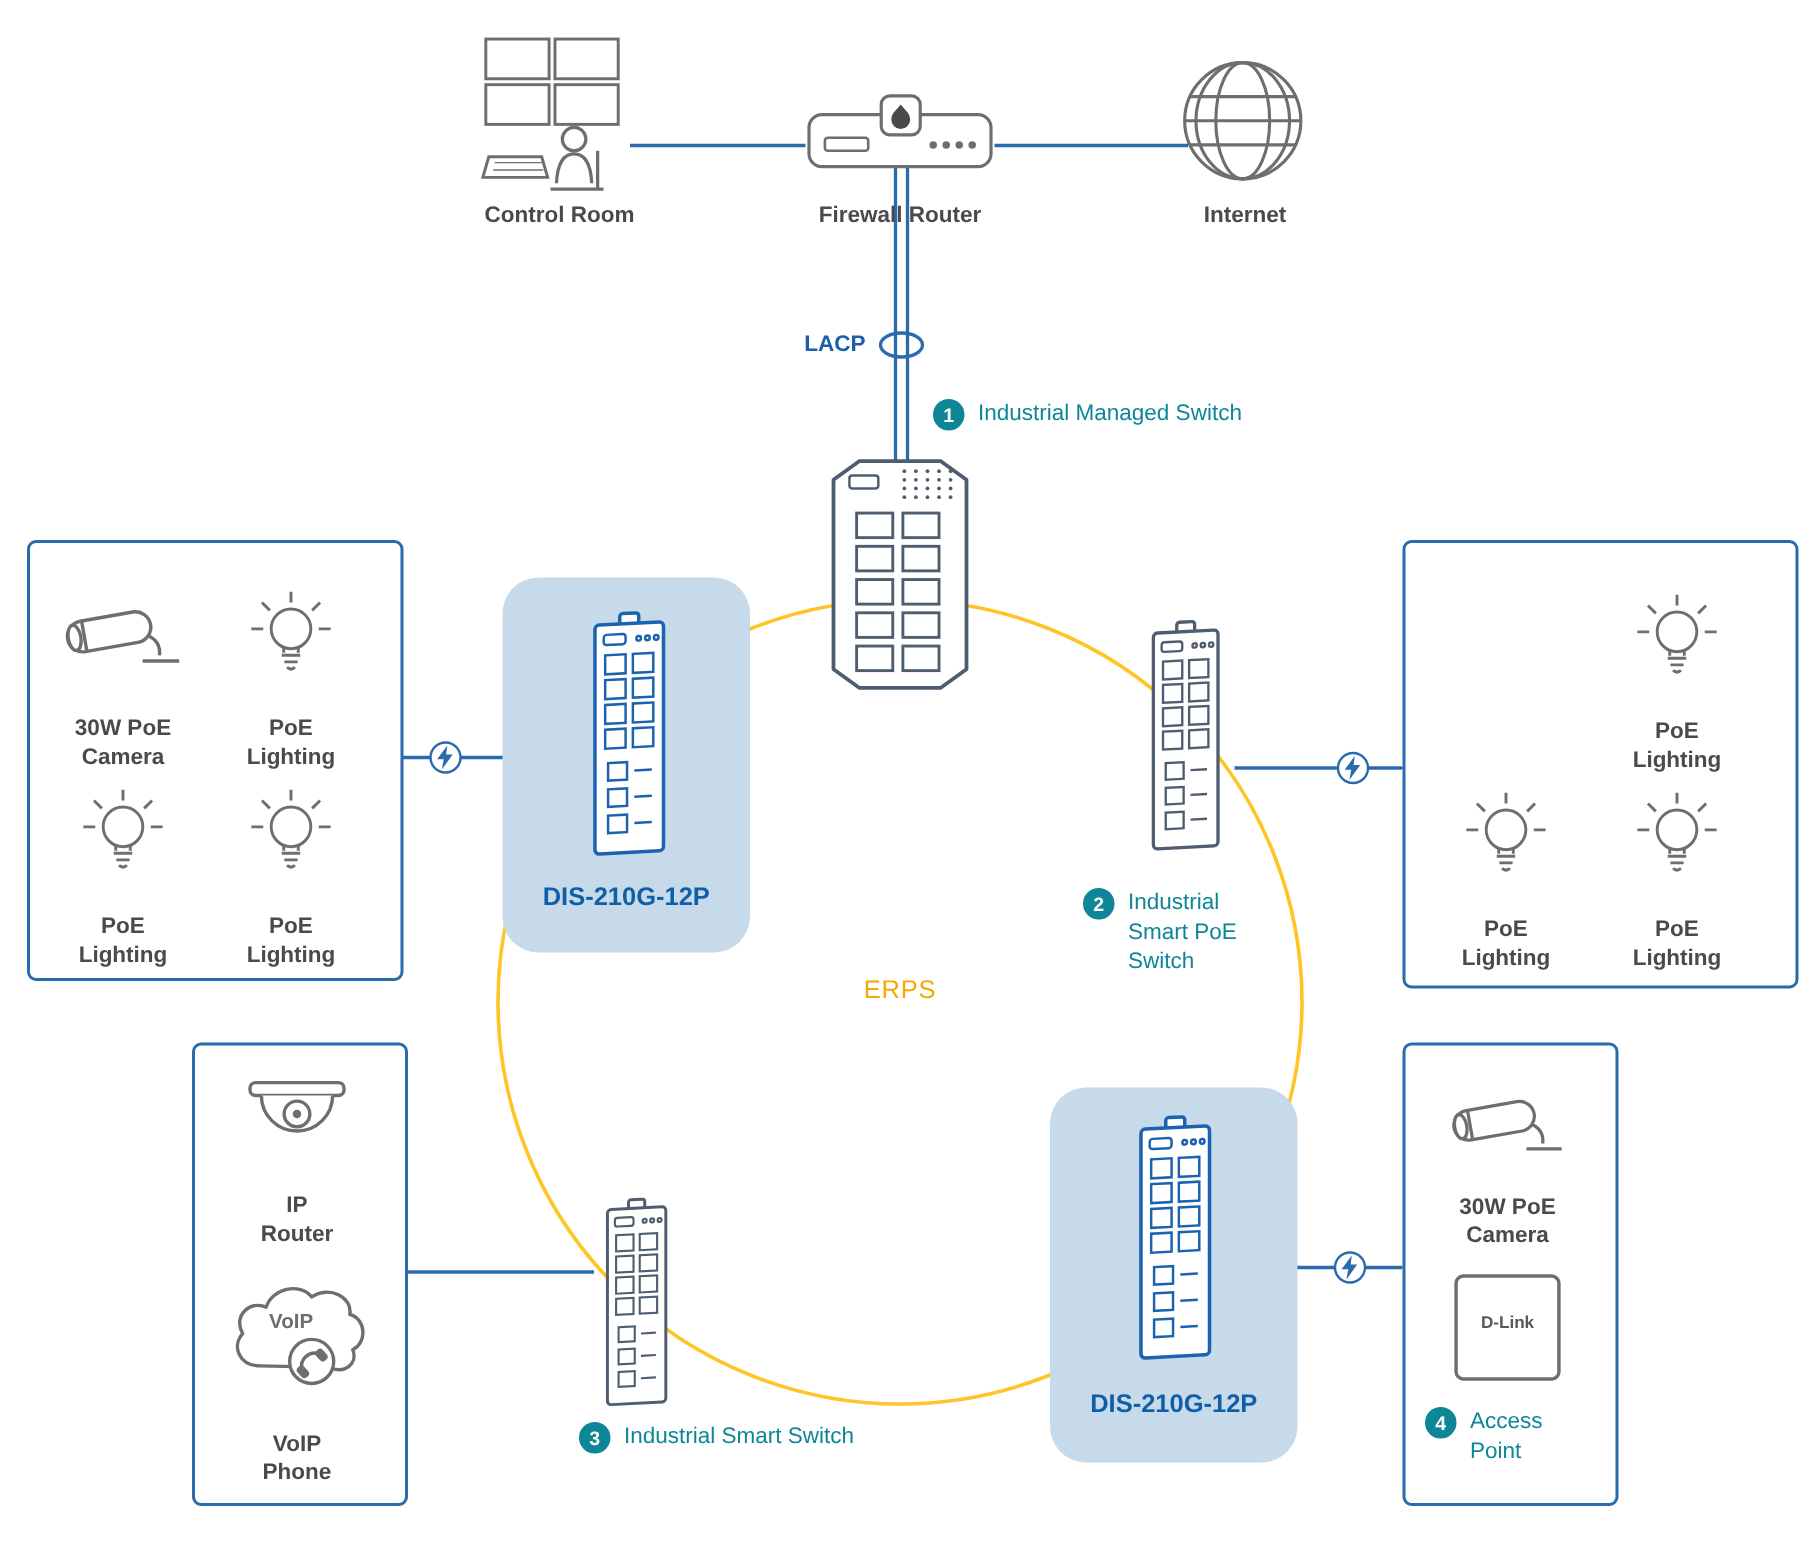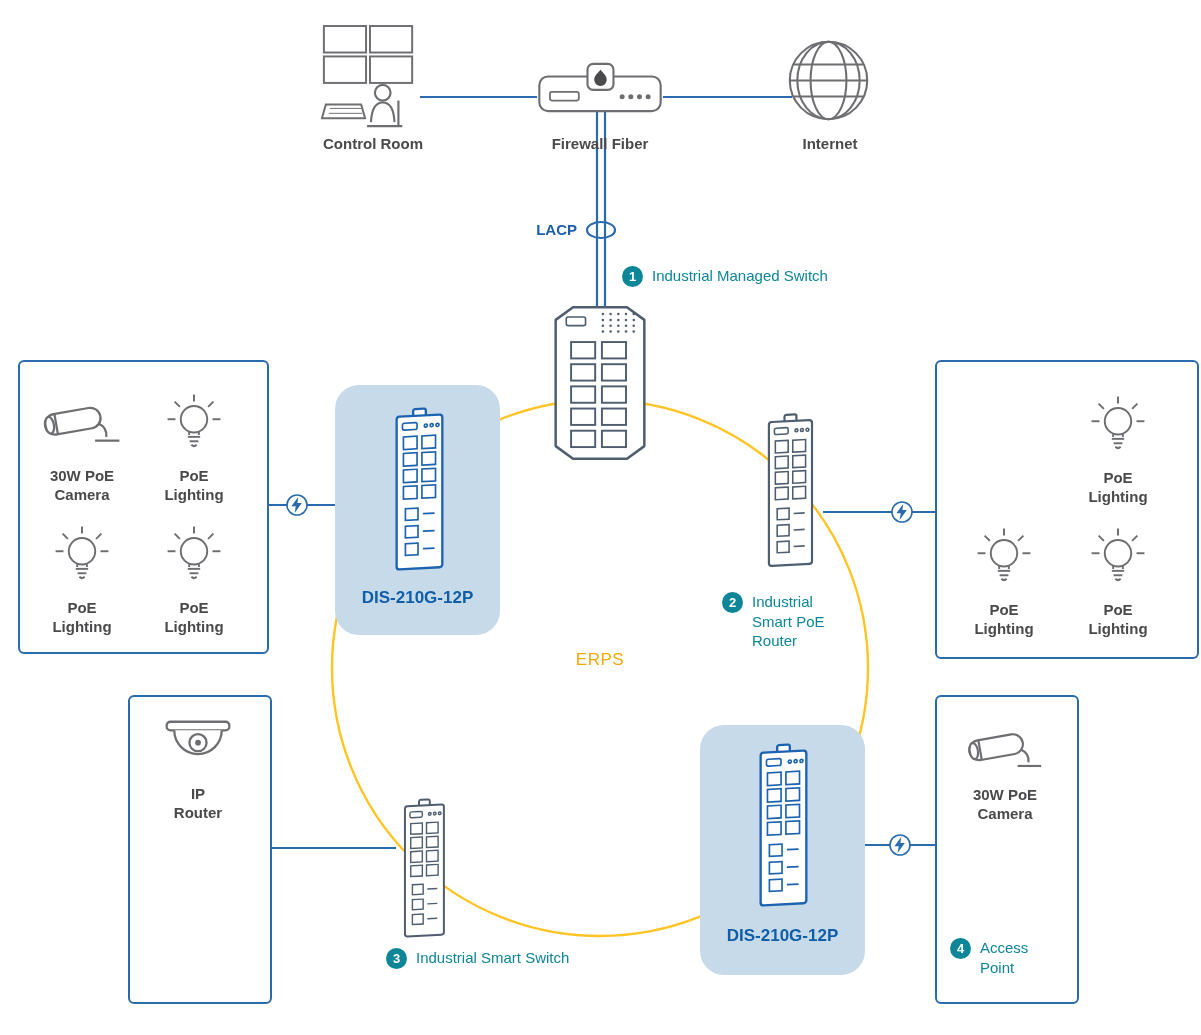--- a/index.html
+++ b/index.html
@@ -5,21 +5,21 @@
   html,body{margin:0;padding:0}
   body{font-family:"Liberation Sans",sans-serif;background:#fff}
   #stage{position:relative;width:1201px;height:1035px;background:#fff;overflow:hidden}
   svg.layer{position:absolute;left:0;top:0;z-index:0}
   .hl-box{position:absolute;background:#c7daea;border-radius:24px;z-index:1}
   .group-box{position:absolute;border:2px solid #2a6bad;border-radius:6px;background:#fff;z-index:1}
   .icon-wrap{position:absolute;z-index:2;line-height:0}
   .dev-label{position:absolute;z-index:2;font-size:15px;font-weight:bold;color:#4a4a4c;text-align:center;line-height:1.25}
   .item{position:absolute;z-index:2;display:flex;flex-direction:column;align-items:center}
   .icon-slot{display:flex;align-items:center;justify-content:center;line-height:0}
-  .item-label{font-size:15px;font-weight:bold;color:#4a4a4c;text-align:center;line-height:1.25;margin-top:7px}
+  .item-label{font-size:15px;font-weight:bold;color:#4a4a4c;text-align:center;line-height:1.25;margin-top:17px}
   .badge-row{position:absolute;z-index:2;display:flex;gap:9px;align-items:flex-start}
   .num-badge{flex:0 0 auto;width:21px;height:21px;border-radius:50%;background:#0d8697;color:#fff;font-size:13px;font-weight:bold;display:flex;align-items:center;justify-content:center}
   .teal-label{font-size:15px;font-weight:normal;color:#0d8697;line-height:1.3}
   .model-label{position:absolute;z-index:2;font-size:17px;font-weight:bold;color:#0f5ea8;text-align:center}
   .legend{position:absolute;left:30px;top:34px;z-index:2}
   .legend-row{display:flex;align-items:center;gap:10px;height:28px}
   .swatch{width:30px;border-top:2px solid}
   .legend-text{font-size:15px;color:#4a4a4c}
   .erps{position:absolute;z-index:1;font-size:17px;font-weight:normal;color:#f2a900;text-align:center;letter-spacing:.5px}
   .lacp{position:absolute;z-index:2;font-size:15px;font-weight:bold;color:#1b5faa;text-align:right}
@@ -217,21 +217,21 @@
         <use href="#sym-control"></use>
       </svg>
   </div>
   <div class="dev-label" style="left:298px;top:135px;width:150px">Control Room</div>
 
   <div class="icon-wrap" style="left:537px;top:62px">
     <svg width="126" height="52">
         <use href="#sym-firewall"></use>
       </svg>
   </div>
-  <div class="dev-label" style="left:525px;top:135px;width:150px">Firewall Fiber</div>
+  <div class="dev-label" style="left:525px;top:135px;width:150px">Firewall Router</div>
 
   <div class="icon-wrap" style="left:786px;top:38px">
     <svg width="85" height="85">
         <use href="#sym-globe"></use>
       </svg>
   </div>
   <div class="dev-label" style="left:755px;top:135px;width:150px">Internet</div>
 
   <div class="lacp" style="left:515px;top:221px;width:62px">LACP</div>
 
@@ -255,21 +255,21 @@
   </div>
   <div class="model-label" style="left:340px;top:588px;width:155px">DIS-210G-12P</div>
 
   <div class="icon-wrap sw-slate skew" style="left:757px;top:408px">
     <svg width="66" height="170">
         <use href="#sym-indsw"></use>
       </svg>
   </div>
   <div class="badge-row" style="left:722px;top:592px">
     <span class="num-badge">2</span>
-    <span class="teal-label" style="width:92px">Industrial Smart PoE Router</span>
+    <span class="teal-label" style="width:92px">Industrial Smart PoE Switch</span>
   </div>
 
   <div class="icon-wrap sw-slate skew" style="left:393px;top:798px">
     <svg width="62" height="145">
         <use href="#sym-indsw"></use>
       </svg>
   </div>
   <div class="badge-row" style="left:386px;top:948px">
     <span class="num-badge">3</span>
     <span class="teal-label" style="white-space:nowrap">Industrial Smart Switch</span>
@@ -361,28 +361,49 @@
 
   <div class="group-box" style="left:128px;top:695px;width:140px;height:305px"></div>
   <div class="item" style="left:143px;top:712px;width:110px">
     <div class="icon-slot" style="height:66px">
       <svg width="80" height="57">
           <use href="#sym-dome"></use>
         </svg>
     </div>
     <div class="item-label" style="width:60px">IP Router</div>
   </div>
+  <div class="item" style="left:143px;top:845px;width:110px">
+    <div class="icon-slot" style="height:92px">
+      <svg width="104" height="90" viewBox="0 0 104 92">
+        <path d="M27,66 C13,66 7,53 15,44 C8,32 20,21 31,26 C35,13 54,9 62,19 C74,11 90,19 88,31 C99,34 100,50 90,55 C94,65 83,72 75,67 Z" fill="#fff" stroke="#6d6e71" stroke-width="2.3" stroke-linejoin="round"></path>
+        <text x="48" y="40" text-anchor="middle" font-size="14" font-weight="bold" fill="#6d6e71">VoIP</text>
+        <circle cx="62" cy="63" r="15" fill="#fff" stroke="#6d6e71" stroke-width="2.3"></circle>
+        <g transform="translate(62 64) rotate(-42)">
+          <path d="M-8 -1 a9 9 0 0 1 16 0" fill="none" stroke="#6d6e71" stroke-width="2.4"></path>
+          <rect x="-11.5" y="-4" width="6" height="9" rx="2.5" fill="#6d6e71"></rect>
+          <rect x="5.5" y="-4" width="6" height="9" rx="2.5" fill="#6d6e71"></rect>
+        </g>
+      </svg>
+    </div>
+    <div class="item-label" style="width:60px">VoIP Phone</div>
+  </div>
 
   <div class="group-box" style="left:935px;top:695px;width:140px;height:305px"></div>
   <div class="item" style="left:950px;top:715px;width:110px">
     <div class="icon-slot" style="height:64px">
       <svg width="90" height="56">
           <use href="#sym-bullet"></use>
         </svg>
     </div>
     <div class="item-label" style="width:82px">30W PoE Camera</div>
   </div>
+  <div class="icon-wrap" style="left:965px;top:845px">
+    <svg width="80" height="80" viewBox="0 0 84 84">
+      <rect x="6" y="6" width="72" height="72" rx="5" fill="#fff" stroke="#6d6e71" stroke-width="2.4"></rect>
+      <text x="42" y="42" text-anchor="middle" font-size="12" font-weight="bold" fill="#58595b">D-Link</text>
+    </svg>
+  </div>
   <div class="badge-row" style="left:950px;top:938px">
     <span class="num-badge">4</span>
     <span class="teal-label" style="width:70px">Access Point</span>
   </div>
 
 </div>
 
 </body></html>

